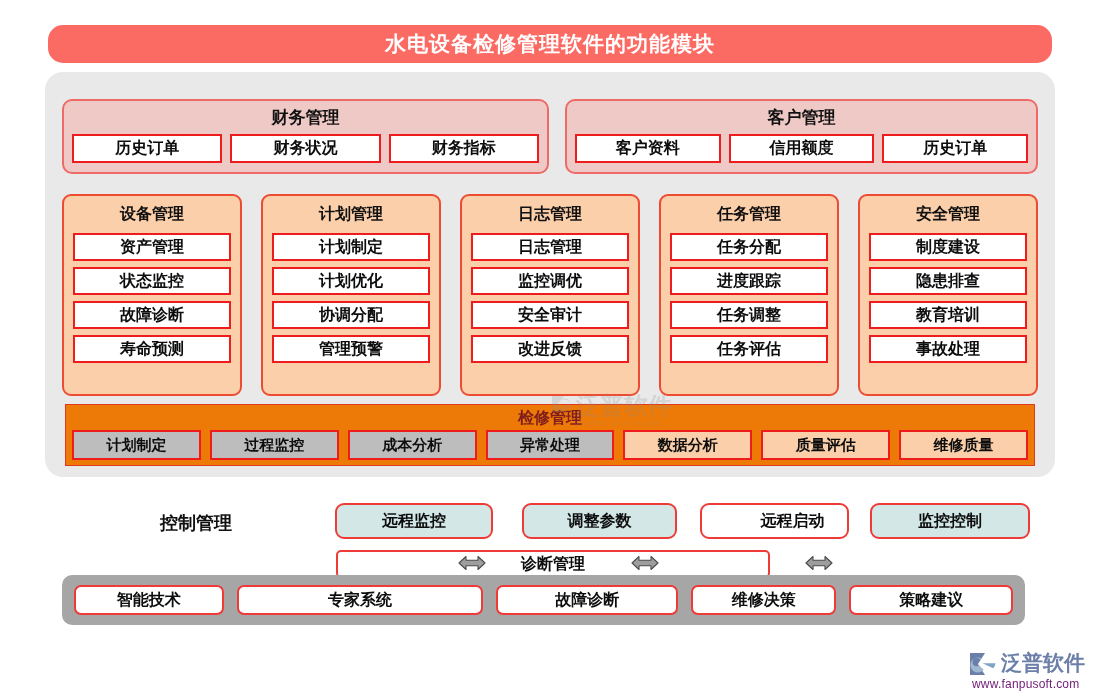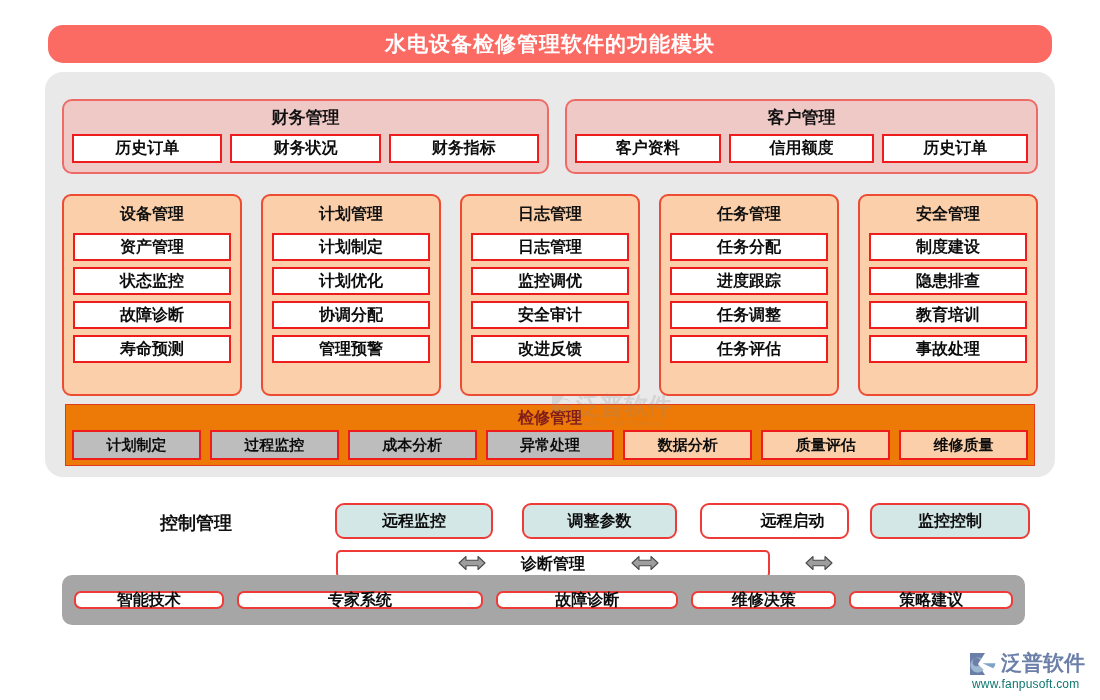--- a/index.html
+++ b/index.html
@@ -244,21 +244,21 @@
     height: 50px;
     background: #a6a6a6;
     border-radius: 10px;
     display: flex;
     align-items: center;
     padding: 0 12px;
     gap: 13px;
     box-sizing: border-box;
   }
   #bottom-bar .bottom-chip {
-    height: 18px;
+    height: 30px;
     background: #ffffff;
     border: 2px solid #ee3b37;
     border-radius: 7px;
     display: flex;
     align-items: center;
     justify-content: center;
     font-size: 16px;
     font-weight: bold;
     color: #0d0d0d;
     box-sizing: border-box;
@@ -325,21 +325,21 @@
     font-size: 21px;
     font-weight: bold;
     color: #6b7fa8;
     line-height: 26px;
   }
   #corner-logo .logo-url {
     position: absolute;
     left: 4px;
     top: 27px;
     font-size: 12px;
-    color: #0f766e;
+    color: #701a75;
     letter-spacing: 0.2px;
   }
 </style>
 </head>
 <body>
 
 <div id="title-bar">
   <span class="title-text">水电设备检修管理软件的功能模块</span>
 </div>
 

